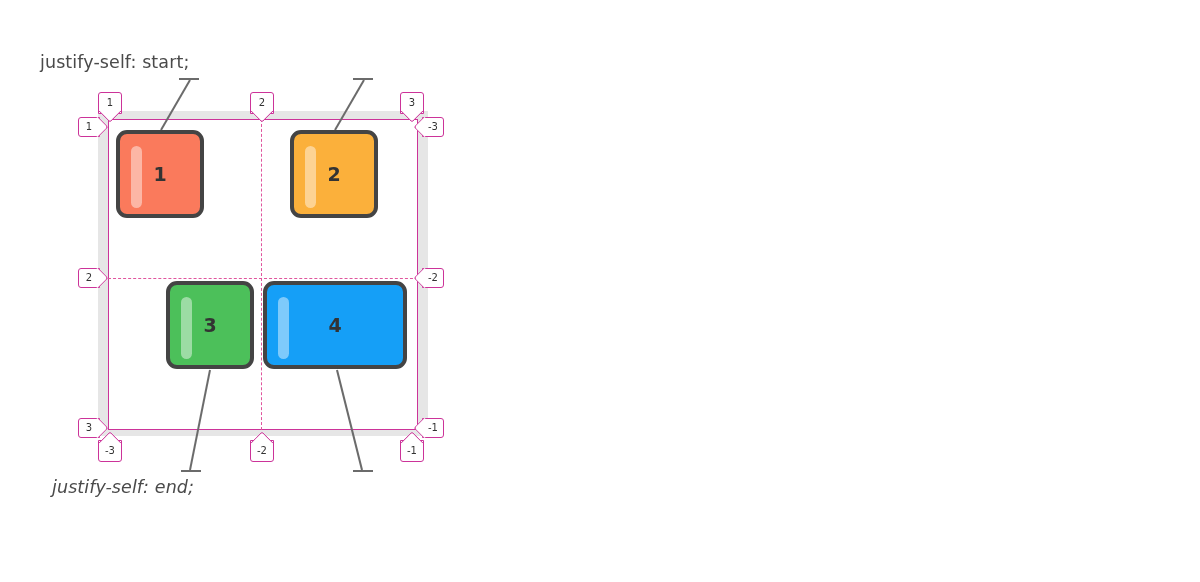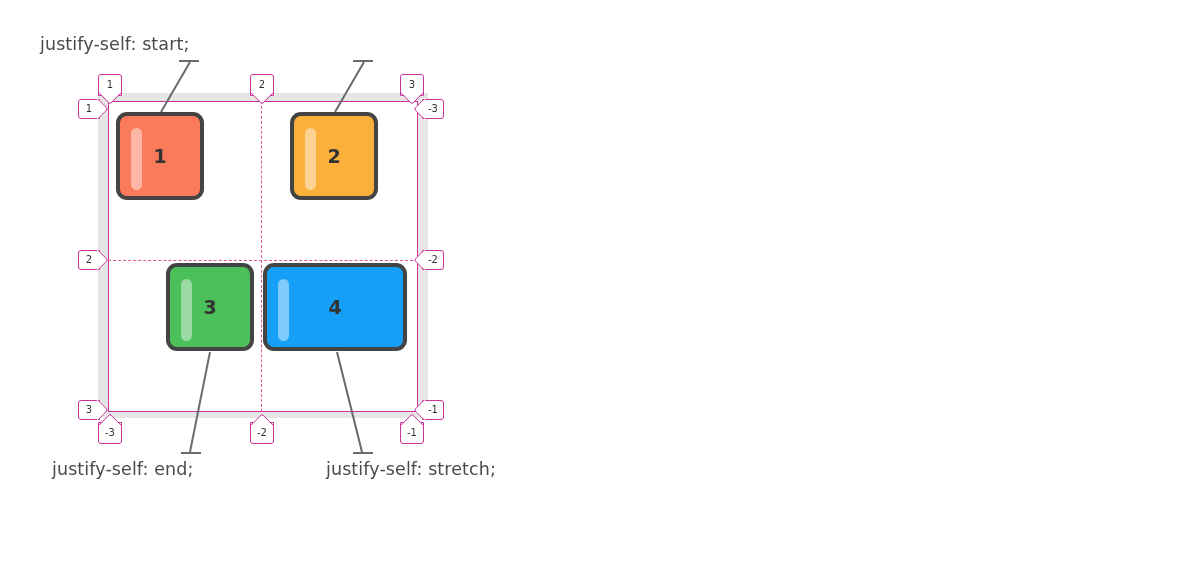--- a/index.html
+++ b/index.html
@@ -10,36 +10,36 @@
   body {
     width: 1200px;
     height: 582px;
     font-family: "DejaVu Sans", sans-serif;
     position: relative;
     overflow: hidden;
   }
 
   #stage {
     position: absolute;
-    left: 0; top: 0;
+    left: 0; top: 18px;
     width: 1200px;
     height: 408px;
   }
 
   
   .caption {
     position: absolute;
     font-size: 17.5px;
     color: #4a4a4a;
     white-space: nowrap;
     letter-spacing: 0.1px;
   }
   .cap-start   { left: 40px;  top: 34px; }
   .cap-center  { left: 327px; top: 34px; }
-  .cap-end     { left: 52px;  top: 459px; }
+  .cap-end     { left: 52px;  top: 459px; font-style: italic; }
   .cap-stretch { left: 326px; top: 459px; }
 
   
   .leader { position: absolute; overflow: visible; }
 
   
   
   #grid-outer {
     position: absolute;
     left: 98px;
@@ -195,21 +195,20 @@
   }
   .tag .lbl { position: relative; z-index: 3; }
 </style>
 </head>
 <body>
 
 <div id="stage">
 
   <div class="caption cap-start">justify-self: start;</div>
   <div class="caption cap-end">justify-self: end;</div>
-  <div class="caption cap-stretch">justify-self: stretch;</div>
 
   <div id="grid-outer"></div>
 
   <div id="grid-inner"></div>
 
   <div class="gline-v" style="left:261px;"></div>
   <div class="gline-h" style="top:260px;"></div>
 
   <svg class="leader" style="left:0; top:0; width:1200px; height:582px;">
 

